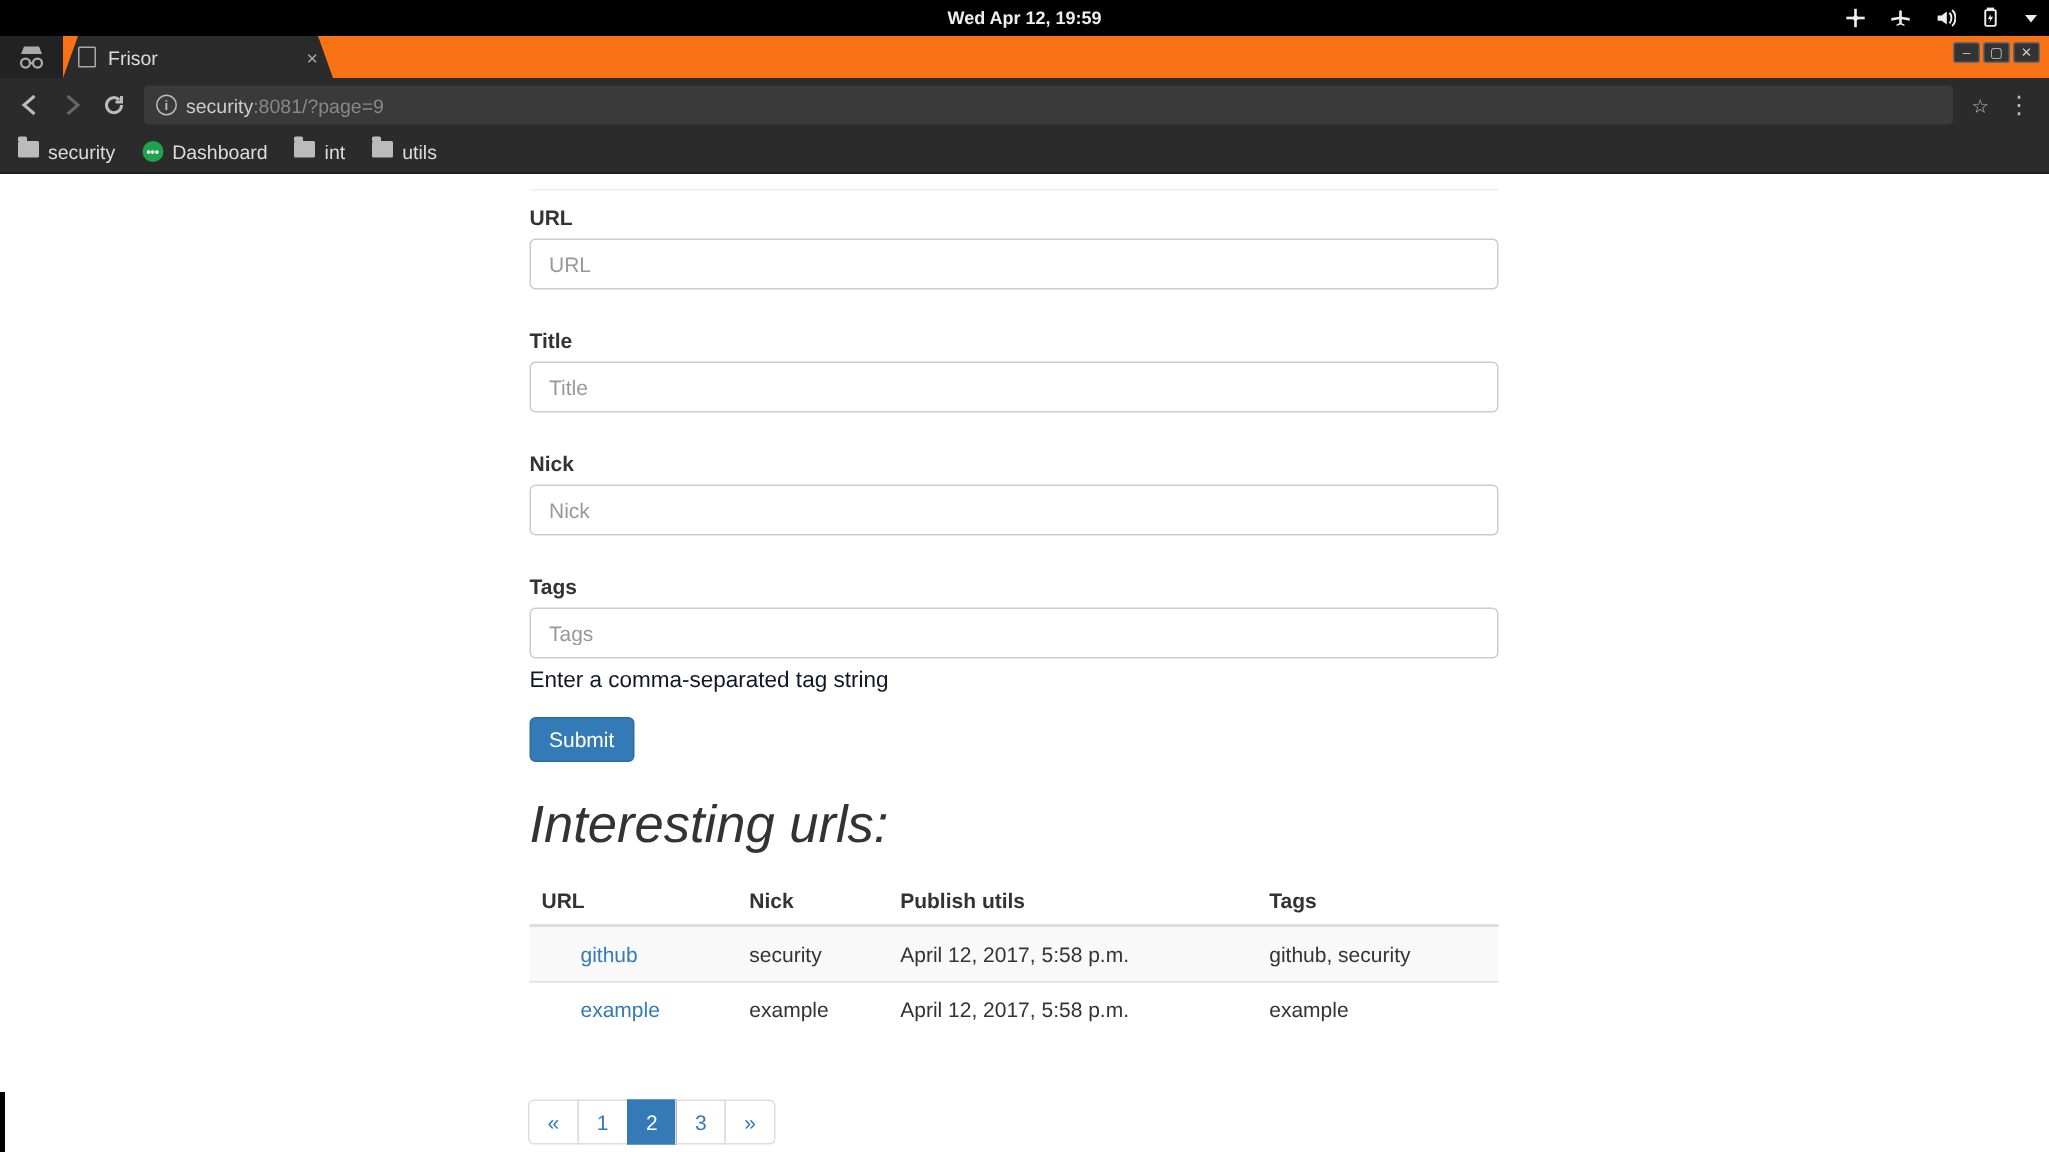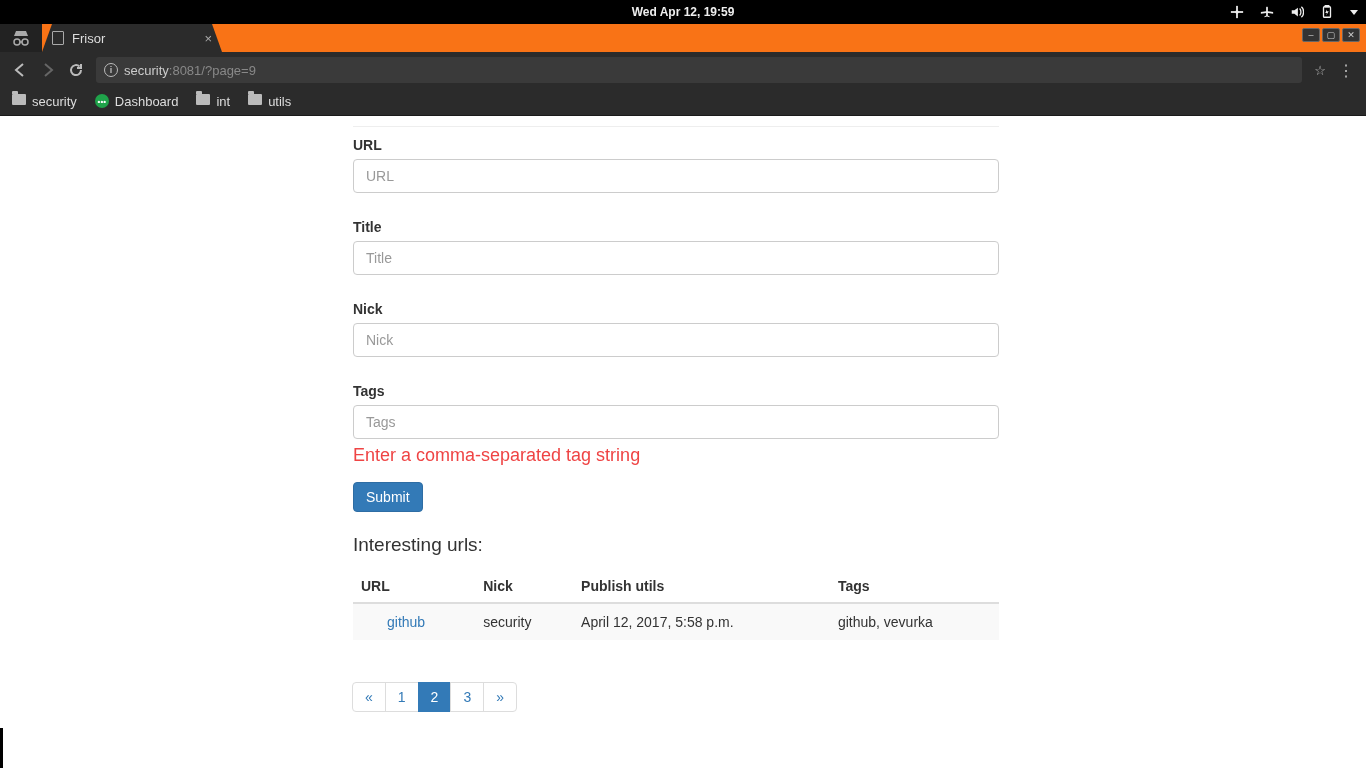--- a/index.html
+++ b/index.html
@@ -171,39 +171,40 @@
   .form-control {
     width: 100%;
     height: 34px;
     padding: 6px 12px;
     border: 1px solid #ccc;
     border-radius: 4px;
     font-size: 14px;
   }
   .form-control::placeholder { color: #999; }
   .help-text {
-    color: #ef4444;
-    font-size: 18px;
+    color: #0f172a;
+    font-size: 15px;
     margin-top: 6px;
   }
   .btn-primary {
     background: #337ab7;
     border: 1px solid #2e6da4;
     color: #fff;
     padding: 6px 12px;
     border-radius: 4px;
     font-size: 14px;
     cursor: pointer;
   }
   h2.section-heading {
-    font-size: 19px;
+    font-size: 35px;
     font-weight: 500;
     color: #333;
     margin-top: 22px;
     margin-bottom: 14px;
+    font-style: italic;
   }
   table.data-table {
     width: 100%;
     border-collapse: collapse;
     font-size: 14px;
   }
   table.data-table th {
     text-align: left;
     padding: 8px;
     border-bottom: 2px solid #ddd;
@@ -376,21 +377,27 @@
           <th>Nick</th>
           <th>Publish utils</th>
           <th>Tags</th>
         </tr>
       </thead>
       <tbody>
         <tr>
           <td><a href="#">github</a></td>
           <td>security</td>
           <td>April 12, 2017, 5:58 p.m.</td>
-          <td>github, vevurka</td>
+          <td>github, security</td>
+        </tr>
+        <tr>
+          <td><a href="#">example</a></td>
+          <td>example</td>
+          <td>April 12, 2017, 5:58 p.m.</td>
+          <td>example</td>
         </tr>
       </tbody>
     </table>
 
     <div class="pagination">
       <a>«</a>
       <a>1</a>
       <a class="active">2</a>
       <a>3</a>
       <a>»</a>

